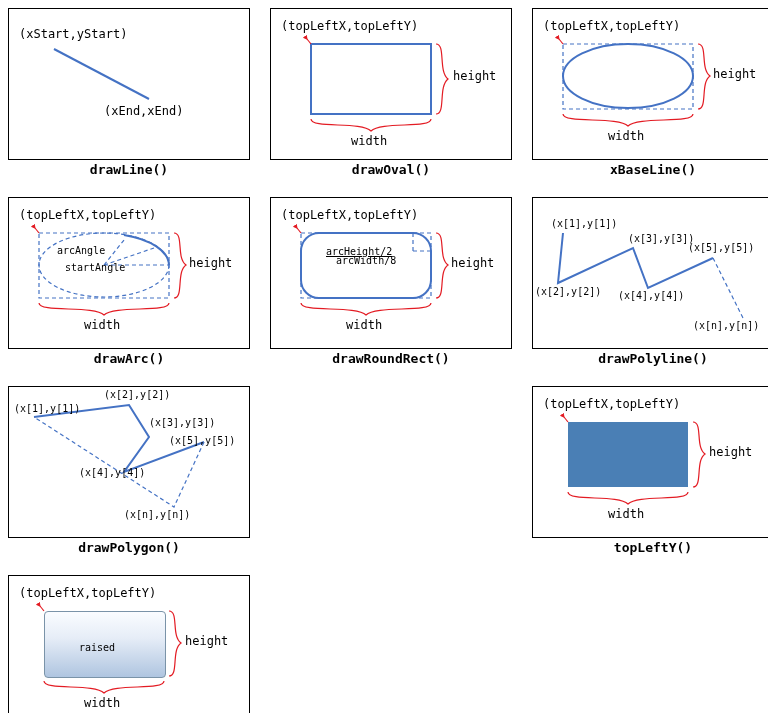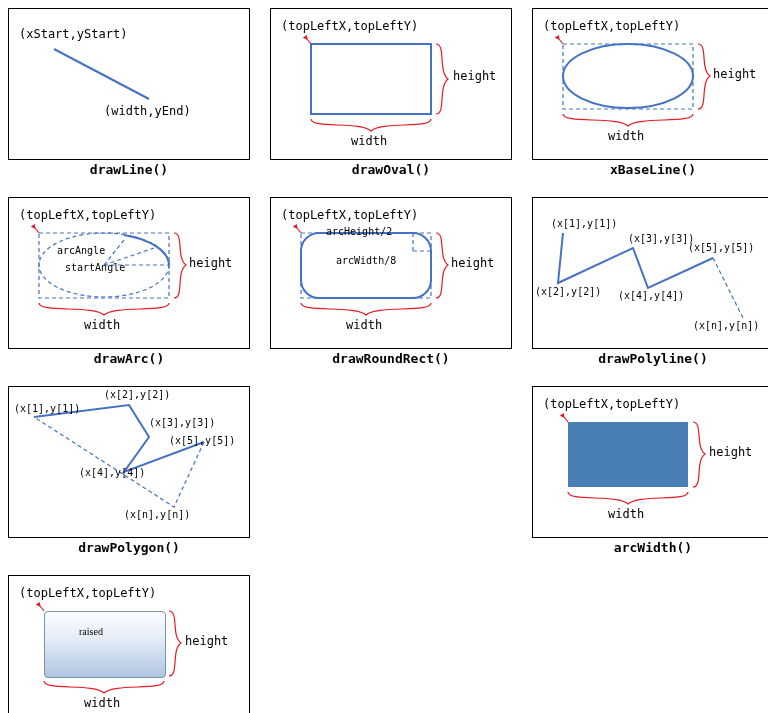--- a/index.html
+++ b/index.html
@@ -64,21 +64,21 @@
 <body>
 
 <div class="grid">
 
   <div class="cell">
     <div class="panel">
       <svg>
         <line x1="45" y1="40" x2="140" y2="90" class="stroke-blue"></line>
       </svg>
       <span class="lbl" style="left:10px;top:18px;">(xStart,yStart)</span>
-      <span class="lbl" style="left:95px;top:95px;">(width,yEnd)</span>
+      <span class="lbl" style="left:95px;top:95px;">(xEnd,xEnd)</span>
     </div>
     <div class="caption">drawLine()</div>
   </div>
 
   <div class="cell">
     <div class="panel">
       <svg>
         <defs>
           <marker id="arrR" markerWidth="6" markerHeight="6" refX="3" refY="2" orient="auto">
               <path d="M0,0 L4,2 L0,4 Z" fill="#E31B23"></path>
@@ -145,21 +145,21 @@
         <rect x="30" y="35" width="130" height="65" class="stroke-blue-dash"></rect>
         <rect x="30" y="35" width="130" height="65" rx="18" ry="18" class="stroke-blue"></rect>
 
         <line x1="142" y1="35" x2="142" y2="53" class="stroke-blue-dash"></line>
         <line x1="142" y1="53" x2="160" y2="53" class="stroke-blue-dash"></line>
         <path d="M30,105 C30,115 85,107 95,117 C105,107 160,115 160,105" class="stroke-red"></path>
         <path d="M165,35 C175,35 167,60 177,67 C167,74 175,100 165,100" class="stroke-red"></path>
         <path d="M26,30 L30,35" class="stroke-red" marker-start="url(#arrR)"></path>
       </svg>
       <span class="lbl" style="left:10px;top:10px;">(topLeftX,topLeftY)</span>
-      <span class="lbl lbl-small" style="left:55px;top:28px;">arcHeight/2</span>
+      <span class="lbl lbl-small" style="left:55px;top:48px;text-decoration:underline;">arcHeight/2</span>
       <span class="lbl lbl-small" style="left:65px;top:57px;">arcWidth/8</span>
       <span class="lbl" style="left:75px;top:120px;">width</span>
       <span class="lbl" style="left:180px;top:58px;">height</span>
     </div>
     <div class="caption">drawRoundRect()</div>
   </div>
 
   <div class="cell">
     <div class="panel">
       <svg>
@@ -199,32 +199,32 @@
       <svg>
         <rect x="35" y="35" width="120" height="65" fill="#4A7FB5"></rect>
         <path d="M35,105 C35,115 85,107 95,117 C105,107 155,115 155,105" class="stroke-red"></path>
         <path d="M160,35 C170,35 162,60 172,67 C162,74 170,100 160,100" class="stroke-red"></path>
         <path d="M31,30 L35,35" class="stroke-red" marker-start="url(#arrR)"></path>
       </svg>
       <span class="lbl" style="left:10px;top:10px;">(topLeftX,topLeftY)</span>
       <span class="lbl" style="left:75px;top:120px;">width</span>
       <span class="lbl" style="left:176px;top:58px;">height</span>
     </div>
-    <div class="caption">arcWidth()</div>
+    <div class="caption">topLeftY()</div>
   </div>
 
   <div class="cell">
     <div class="panel">
       <div class="fill3d" style="left:35px;top:35px;width:120px;height:65px;"></div>
       <svg style="pointer-events:none;">
         <path d="M35,105 C35,115 85,107 95,117 C105,107 155,115 155,105" class="stroke-red"></path>
         <path d="M160,35 C170,35 162,60 172,67 C162,74 170,100 160,100" class="stroke-red"></path>
         <path d="M31,30 L35,35" class="stroke-red" marker-start="url(#arrR)"></path>
       </svg>
       <span class="lbl" style="left:10px;top:10px;">(topLeftX,topLeftY)</span>
-      <span class="lbl lbl-small" style="left:70px;top:50px;font-family:Liberation Serif, serif;">raised</span>
+      <span class="lbl lbl-small" style="left:70px;top:66px;">raised</span>
       <span class="lbl" style="left:75px;top:120px;">width</span>
       <span class="lbl" style="left:176px;top:58px;">height</span>
     </div>
     <div class="caption">fill3DRect()</div>
   </div>
 
 </div>
 
 </body></html>

